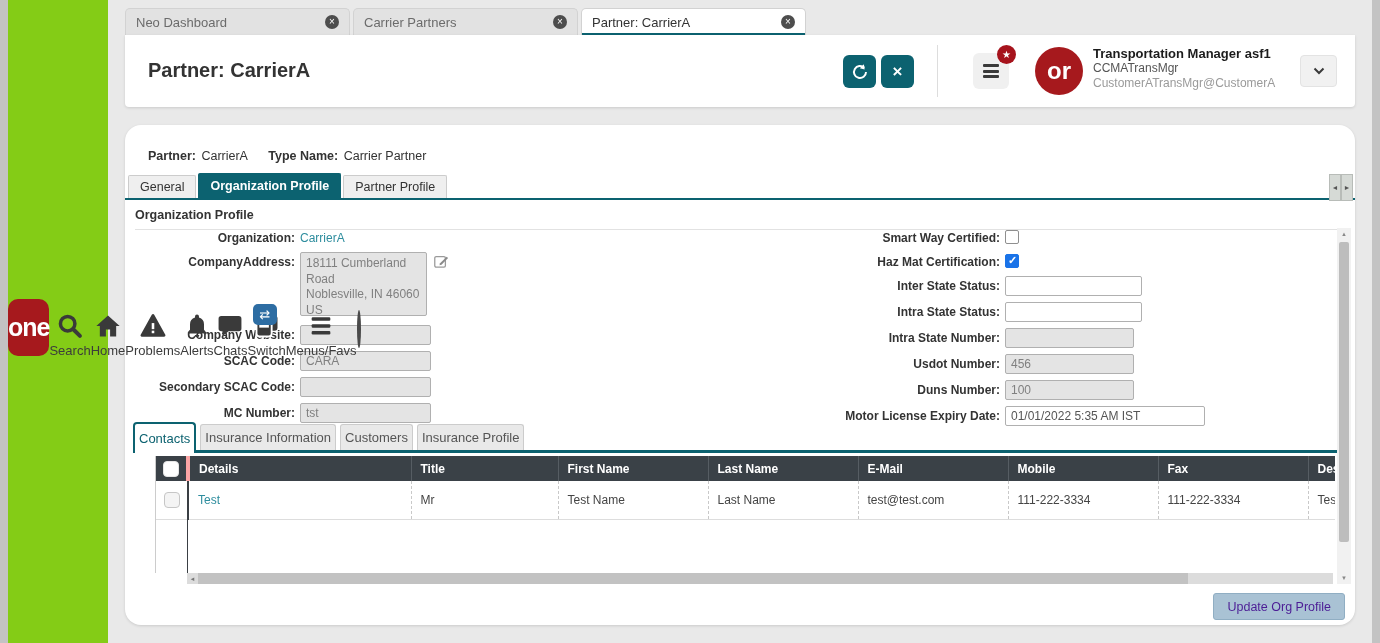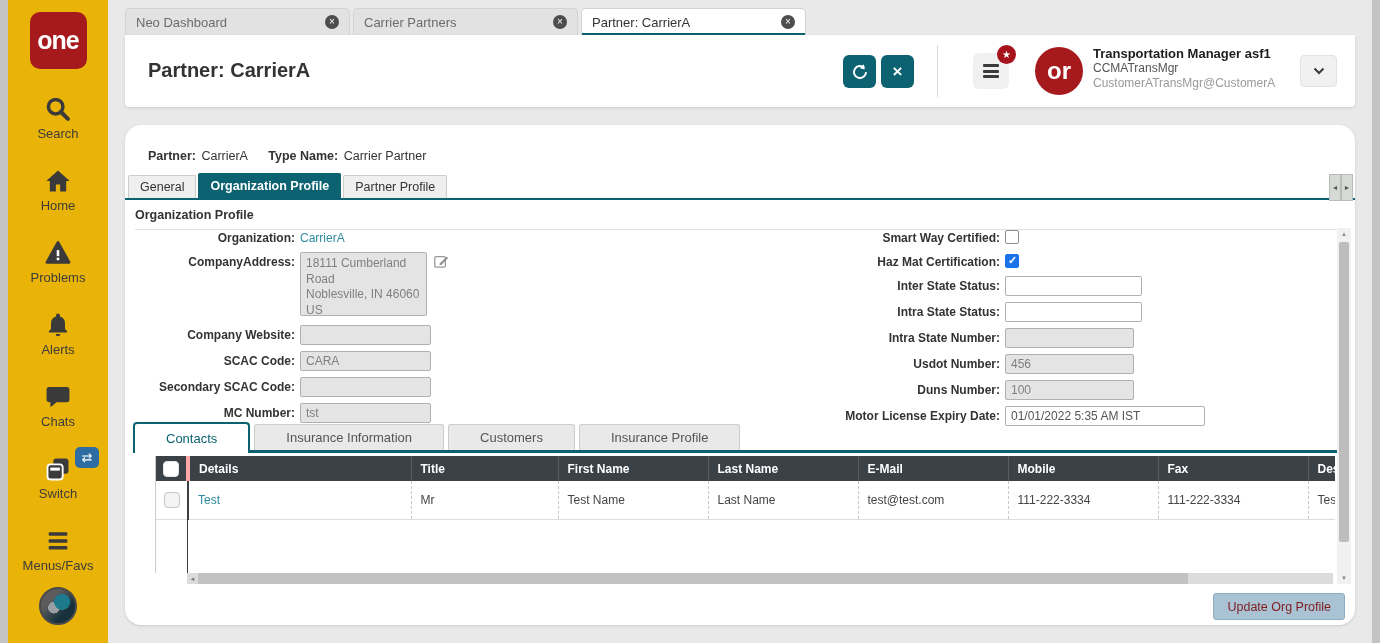--- a/index.html
+++ b/index.html
@@ -7,21 +7,21 @@
     --checkbox_blue:#1a73e8; --update_btn_bg:#a9c2d4; --update_btn_border:#90aec3;
     --badge_blue:#2d6da3; --badge_red:#a6131c;
   }
   *{box-sizing:border-box;margin:0;padding:0}
   html,body{width:1380px;height:643px;overflow:hidden}
   body{font-family:"Liberation Sans",sans-serif;background:#e9e9e9;position:relative;font-size:12px;color:#333}
   .edge-strip{position:absolute;top:0;bottom:0;width:8px;background:#c3c3c3}
   #edge-left{left:0}#edge-right{right:0}
 
   
-  #sidebar{position:absolute;left:8px;top:0;bottom:0;width:100px;background:#eab308;display:flex;flex-direction:column;align-items:center;z-index:5}
+  #sidebar{position:absolute;left:8px;top:0;bottom:0;width:100px;background:#84cc16;display:flex;flex-direction:row;align-items:center;z-index:5}
   .logo{margin-top:12px;width:57px;height:57px;background:var(--brand_red);border-radius:10px;display:flex;align-items:center;justify-content:center;color:#fff;font-weight:bold;font-size:25px;letter-spacing:-1px}
   .nav-item{margin-top:16px;height:56px;display:flex;flex-direction:column;align-items:center;justify-content:flex-end;cursor:pointer;position:relative;width:100%}
   .nav-item svg{width:28px;height:28px}
   .nav-label{font-size:13px;color:#3c3c3c;margin-top:3px}
   .switch-badge{position:absolute;right:9px;top:2px;width:24px;height:21px;background:var(--badge_blue);border-radius:5px;color:#fff;font-size:13px;line-height:21px;text-align:center}
   .ai-avatar{margin-top:14px;width:38px;height:38px;border-radius:50%;border:2px solid #4a4a4a;background:
      radial-gradient(circle at 62% 38%, #1d7a8c 0 26%, transparent 27%),
      radial-gradient(circle at 38% 55%, #9aa0a4 0 20%, transparent 21%),
      linear-gradient(135deg,#5c5c5c 30%,#17323c 70%);}
 
@@ -81,21 +81,21 @@
   .link{color:var(--link);text-decoration:none;cursor:pointer}
   .org-link{display:inline-block;padding-top:3px}
   .edit-ic{margin-left:6px;margin-top:1px;cursor:pointer}
   .cbx{width:14px;height:14px;border:1px solid #8f8f8f;border-radius:2px;background:#fff;display:inline-block;position:relative;margin-top:2px;cursor:pointer}
   .cbx.checked{background:var(--checkbox_blue);border-color:var(--checkbox_blue)}
   .cbx.checked::after{content:"✓";color:#fff;font-size:11px;font-weight:bold;position:absolute;left:2px;top:-1px}
   .row-tight{margin-bottom:3px;height:21px}
 
   
   #sub-tabstrip{position:absolute;left:8px;right:4px;top:298px;height:30px;border-bottom:3px solid var(--accent);display:flex;align-items:flex-end}
-  .s-tab{height:26px;padding:0 31px;background:#e9e9e9;border:1px solid #ccc;border-bottom:none;margin-right:4px;display:flex;align-items:center;font-size:13px;color:#555;cursor:pointer;border-radius:3px 3px 0 0}
+  .s-tab{height:26px;padding:0 4px;background:#e9e9e9;border:1px solid #ccc;border-bottom:none;margin-right:4px;display:flex;align-items:center;font-size:13px;color:#555;cursor:pointer;border-radius:3px 3px 0 0}
   .s-tab.active{background:#fff;color:var(--accent);border:2px solid var(--accent);border-bottom:none;height:31px;margin-bottom:-3px;position:relative;border-radius:4px 4px 0 0}
   .s-tab.active::after{content:"";position:absolute;left:0;right:0;bottom:-2px;height:4px;background:#fff}
 
   
   #grid-wrap{position:absolute;left:30px;top:331px;width:1180px;height:117px;overflow:hidden;border-left:1px solid #ccc;background:#fff}
   table{border-collapse:collapse;table-layout:fixed;width:1302px}
   thead th{background:var(--table_header_bg);color:#fff;font-size:12px;font-weight:bold;text-align:left;height:25px;padding:0 9px;border-left:1px solid #565d63;white-space:nowrap;overflow:hidden}
   thead th.cbx-col{border-left:none;width:32px;text-align:center;padding:0}
   thead th.col-details{border-left:4px solid #fca5a5}
   tbody td{height:30px;padding:12px 9px;font-size:12px;color:#444;border-left:1px dashed #c9c9c9;border-bottom:1px solid #ddd;white-space:nowrap;overflow:hidden;background:#fff}
@@ -108,21 +108,21 @@
   
   #hscroll{position:absolute;left:62px;top:448px;width:1146px;height:11px;background:#dcdcdc;display:flex;align-items:center}
   #hscroll .h-arrow{width:11px;text-align:center;font-size:6px;color:#777;cursor:pointer}
   #hscroll .h-thumb{height:11px;width:990px;background:#c2c2c2;cursor:grab}
   #vscroll{position:absolute;left:1212px;top:103px;width:14px;height:356px;background:#f1f1f1;display:flex;flex-direction:column;align-items:center}
   #vscroll .v-arrow{font-size:6px;color:#888;height:12px;line-height:12px;cursor:pointer}
   #vscroll .v-thumb{width:10px;background:#bdbdbd;border-radius:2px;flex:0 0 300px;margin:2px 0;cursor:grab}
   #vscroll .v-space{flex:1}
 
   
-  #update-btn{position:absolute;right:10px;top:468px;height:27px;padding:0 13px;background:var(--update_btn_bg);border:1px solid var(--update_btn_border);border-radius:3px;color:#7f1d1d;font-size:12.5px;font-family:"Liberation Sans",sans-serif;cursor:pointer}
+  #update-btn{position:absolute;right:10px;top:468px;height:27px;padding:0 13px;background:var(--update_btn_bg);border:1px solid var(--update_btn_border);border-radius:3px;color:#4c1d95;font-size:12.5px;font-family:"Liberation Sans",sans-serif;cursor:pointer}
 </style>
 </head>
 <body>
 
 <div class="edge-strip" id="edge-left"></div>
 <div class="edge-strip" id="edge-right"></div>
 
 <div id="sidebar">
   <div class="logo">
       <span>one</span>

